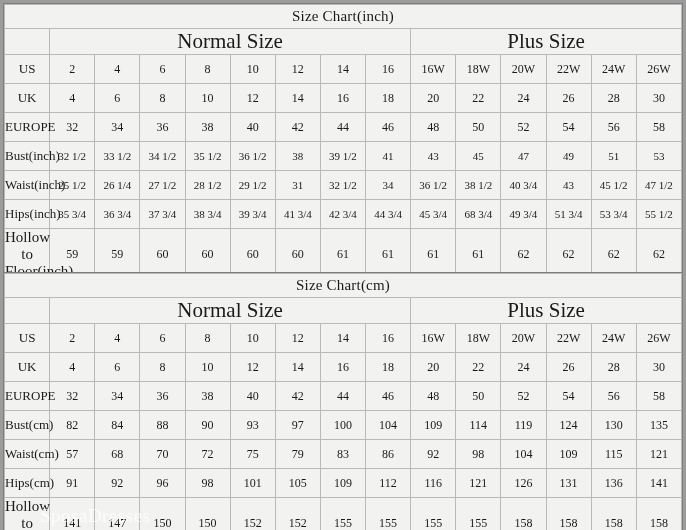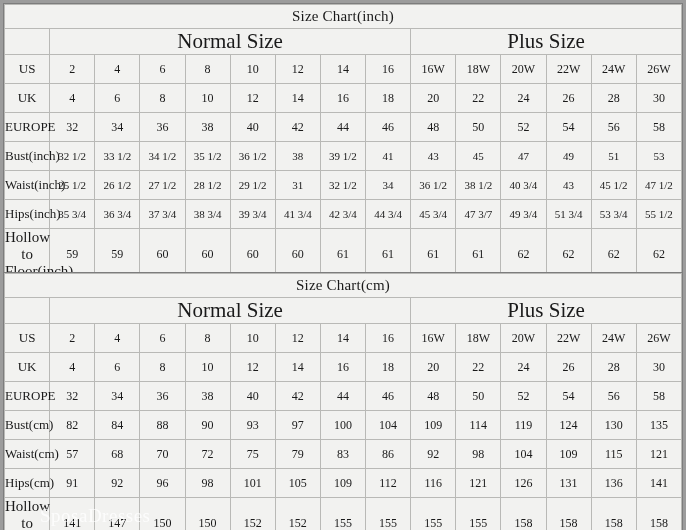--- a/index.html
+++ b/index.html
@@ -162,21 +162,21 @@
             <td class="cellval tiny">43</td>
             <td class="cellval tiny">45</td>
             <td class="cellval tiny">47</td>
             <td class="cellval tiny">49</td>
             <td class="cellval tiny">51</td>
             <td class="cellval tiny">53</td>
           </tr>
           <tr>
             <td class="rowlabel">Waist(inch)</td>
             <td class="cellval tiny">25 1/2</td>
-            <td class="cellval tiny">26 1/2</td>
+            <td class="cellval tiny">26 1/4</td>
             <td class="cellval tiny">27 1/2</td>
             <td class="cellval tiny">28 1/2</td>
             <td class="cellval tiny">29 1/2</td>
             <td class="cellval tiny">31</td>
             <td class="cellval tiny">32 1/2</td>
             <td class="cellval tiny">34</td>
             <td class="cellval tiny">36 1/2</td>
             <td class="cellval tiny">38 1/2</td>
             <td class="cellval tiny">40 3/4</td>
             <td class="cellval tiny">43</td>
@@ -187,21 +187,21 @@
             <td class="rowlabel">Hips(inch)</td>
             <td class="cellval tiny">35 3/4</td>
             <td class="cellval tiny">36 3/4</td>
             <td class="cellval tiny">37 3/4</td>
             <td class="cellval tiny">38 3/4</td>
             <td class="cellval tiny">39 3/4</td>
             <td class="cellval tiny">41 3/4</td>
             <td class="cellval tiny">42 3/4</td>
             <td class="cellval tiny">44 3/4</td>
             <td class="cellval tiny">45 3/4</td>
-            <td class="cellval tiny">47 3/7</td>
+            <td class="cellval tiny">68 3/4</td>
             <td class="cellval tiny">49 3/4</td>
             <td class="cellval tiny">51 3/4</td>
             <td class="cellval tiny">53 3/4</td>
             <td class="cellval tiny">55 1/2</td>
           </tr>
           <tr>
             <td class="rowlabel small">Hollow to Floor(inch)</td>
             <td class="cellval">59</td>
             <td class="cellval">59</td>
             <td class="cellval">60</td>

